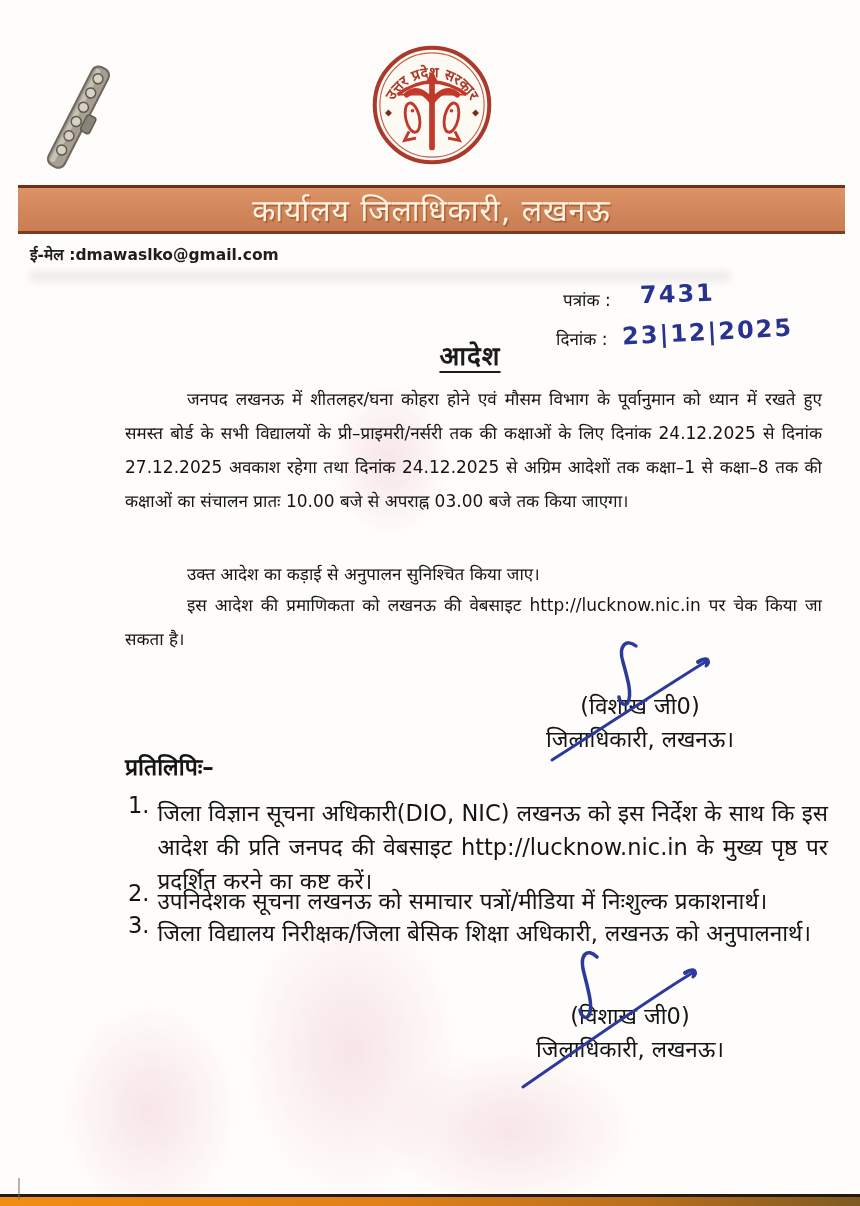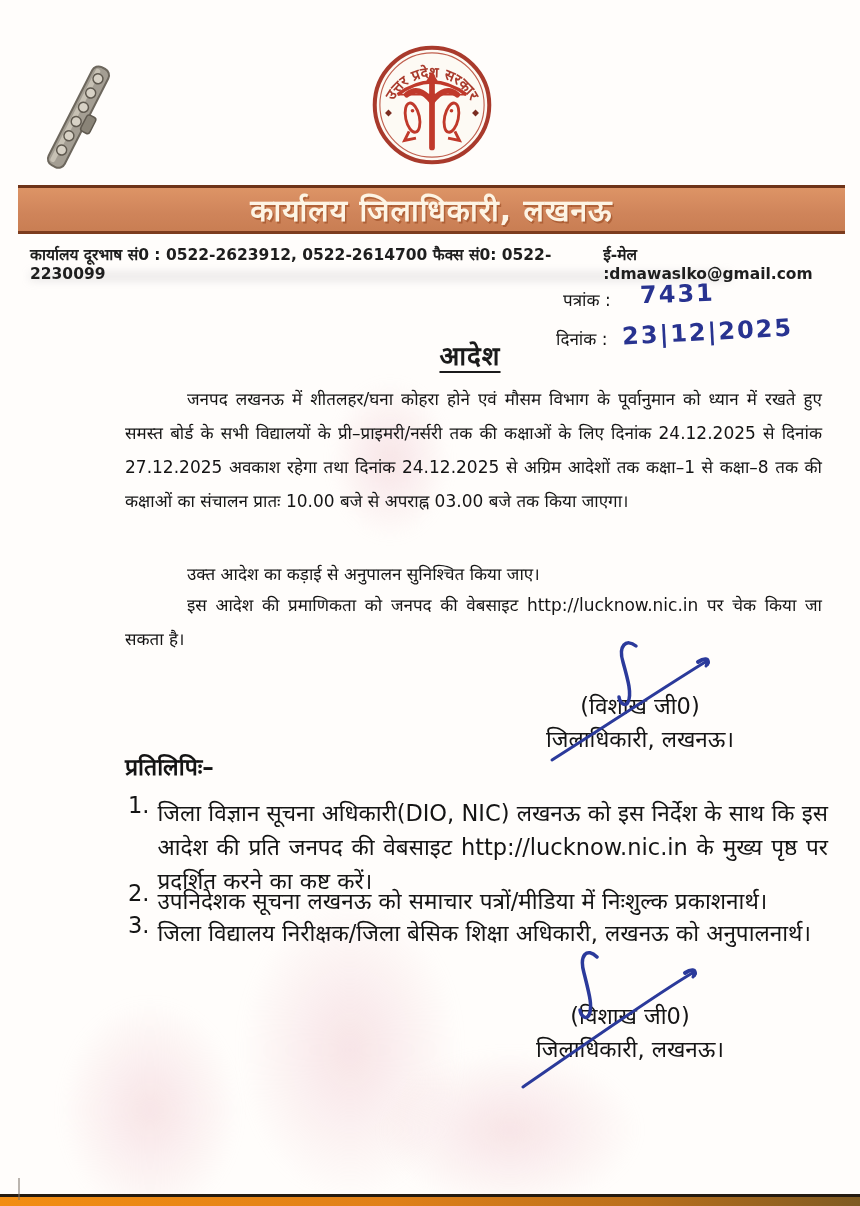--- a/index.html
+++ b/index.html
@@ -18,21 +18,21 @@
   
   .seal{position:absolute;left:362px;top:42px;width:140px;height:126px;}
   .banner{
     position:absolute;left:18px;top:185px;width:827px;height:43px;
     background:linear-gradient(#dd9466,#cf845a 60%,#c97e53);
     border-top:3px solid #6e3318;
     border-bottom:3px solid #7c3c1d;
     display:flex;align-items:center;justify-content:center;
   }
   .banner-text{
-    font-size:30px;font-weight:bold;color:#fdf4e4;
+    font-size:30px;font-weight:normal;color:#fdf4e4;
     letter-spacing:1px;
     text-shadow:1.5px 1.5px 0 rgba(150,70,30,0.55);
   }
   .contact-row{
     position:absolute;left:30px;top:243px;width:812px;
     display:flex;justify-content:space-between;
     font-size:15.5px;font-weight:bold;color:#1e1e1e;
   }
   
   .ref{position:absolute;font-weight:normal;font-size:17px;color:#151515;}
@@ -127,34 +127,33 @@
     <circle cx="72" cy="60" r="1.6" fill="#c0392b"></circle>
     <path d="M14,62 l3,-3 3,3 -3,3 Z" fill="#7a2c20"></path>
     <path d="M90,62 l3,-3 3,3 -3,3 Z" fill="#7a2c20"></path>
   </svg>
 
   <div class="banner">
     <span class="banner-text">कार्यालय जिलाधिकारी, लखनऊ</span>
   </div>
 
   <div class="contact-row">
-    <span>कार्यालय दूरभाष सं0 : 0522-2623912, 0522-2614700  फैक्स सं0: 0522-2230099</span>
     <span>ई-मेल :dmawaslko@gmail.com</span>
   </div>
 
   <div class="ref" style="left:563px;top:288px;">पत्रांक :</div>
   <div class="hand" style="position:absolute;left:640px;top:280px;transform:rotate(-2deg);">7431</div>
   <div class="ref" style="left:556px;top:327px;">दिनांक :</div>
   <div class="hand" style="position:absolute;left:622px;top:318px;transform:rotate(-3deg);">23|12|2025</div>
 
   <div class="order-title">आदेश</div>
 
   <div class="para indent" style="top:382px;">जनपद लखनऊ में शीतलहर/घना कोहरा होने एवं मौसम विभाग के पूर्वानुमान को ध्यान में रखते हुए समस्त बोर्ड के सभी विद्यालयों के प्री–प्राइमरी/नर्सरी तक की कक्षाओं के लिए दिनांक 24.12.2025 से दिनांक 27.12.2025 अवकाश रहेगा तथा दिनांक 24.12.2025 से अग्रिम आदेशों तक कक्षा–1 से कक्षा–8 तक की कक्षाओं का संचालन प्रातः 10.00 बजे से अपराह्न 03.00 बजे तक किया जाएगा।</div>
   <div class="para indent" style="top:557px;">उक्त आदेश का कड़ाई से अनुपालन सुनिश्चित किया जाए।</div>
-  <div class="para indent" style="top:588px;">इस आदेश की प्रमाणिकता को जनपद की वेबसाइट http://lucknow.nic.in पर चेक किया जा सकता है।</div>
+  <div class="para indent" style="top:588px;">इस आदेश की प्रमाणिकता को लखनऊ की वेबसाइट http://lucknow.nic.in पर चेक किया जा सकता है।</div>
 
   <div class="sig-text" style="left:545px;top:690px;width:190px;">(विशाख जी0)</div>
   <div class="sig-text" style="left:530px;top:723px;width:220px;">जिलाधिकारी, लखनऊ।</div>
   <svg class="sig-ink" style="left:530px;top:638px;" width="220" height="130" viewBox="0 0 220 130">
     <g fill="none" stroke="#2b3a9b" stroke-linecap="round">
       <path d="M106,8 C96,0 88,8 93,24 C98,42 102,56 98,64 C96,69 90,66 89,59" stroke-width="3.5"></path>
       <path d="M22,122 C60,98 130,52 172,26 C178,22 181,23 176,28" stroke-width="3"></path>
       <path d="M168,24 C174,20 180,20 177,26" stroke-width="4"></path>
     </g>
   </svg>

